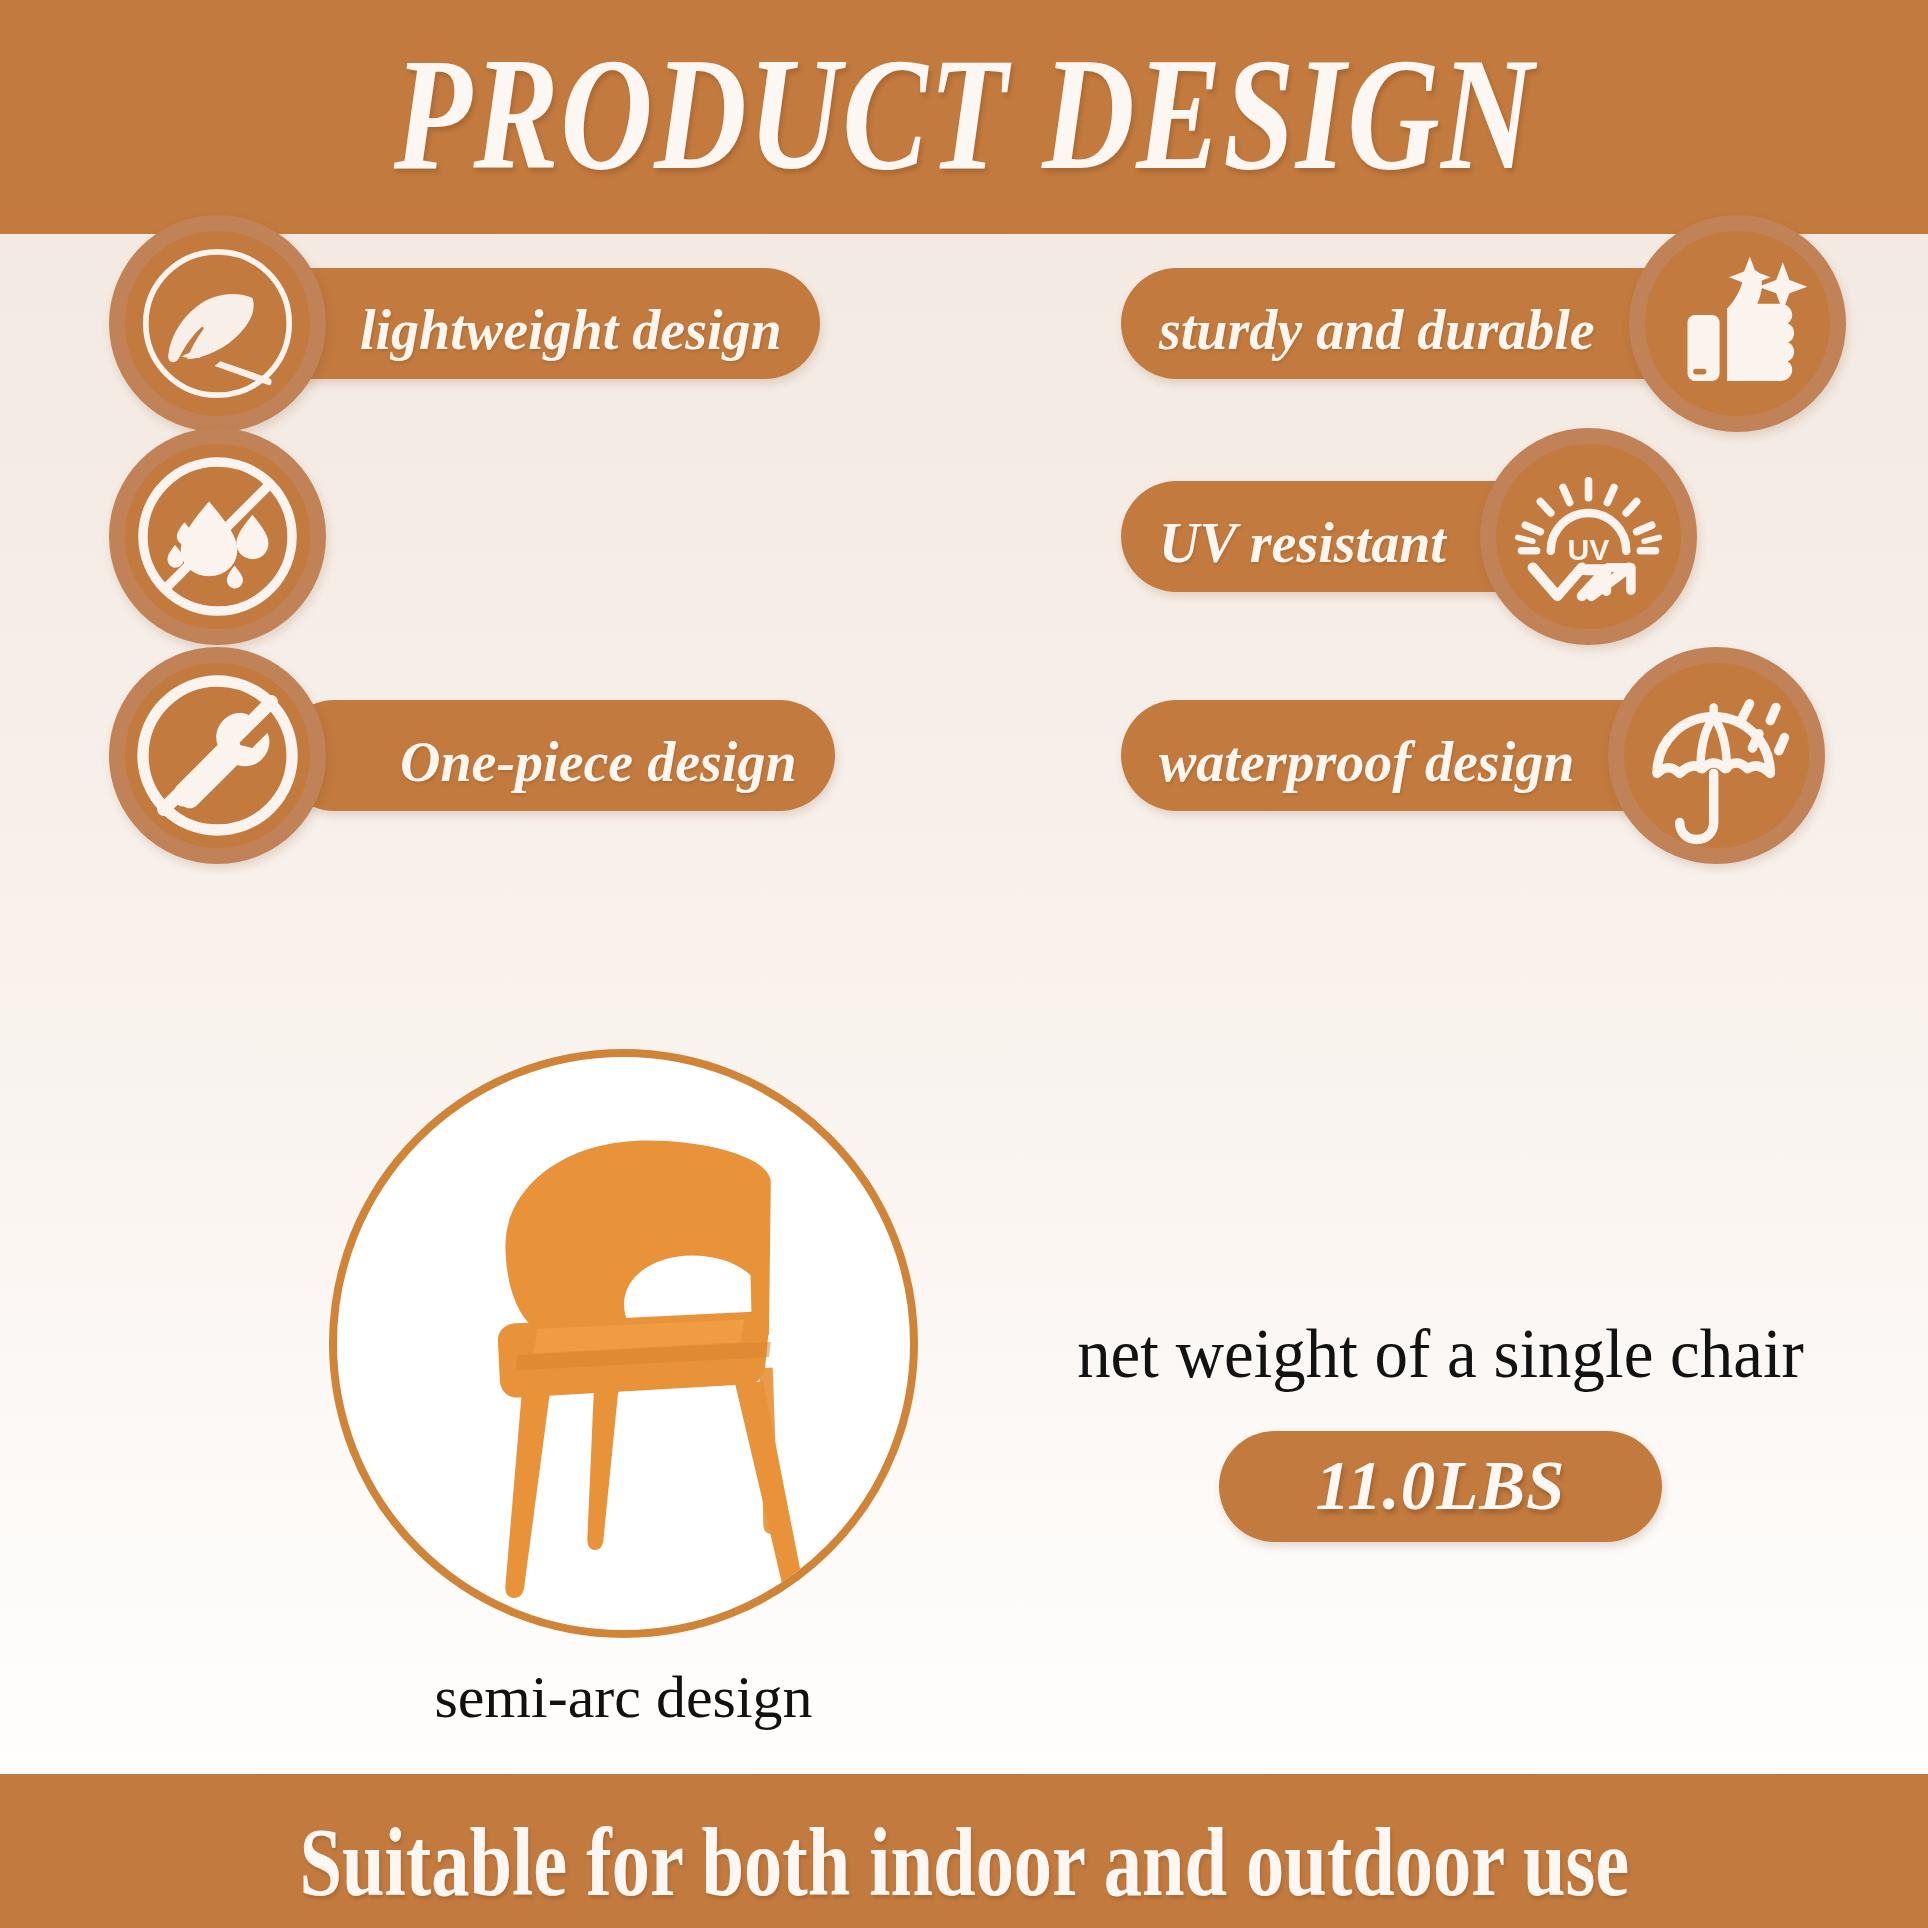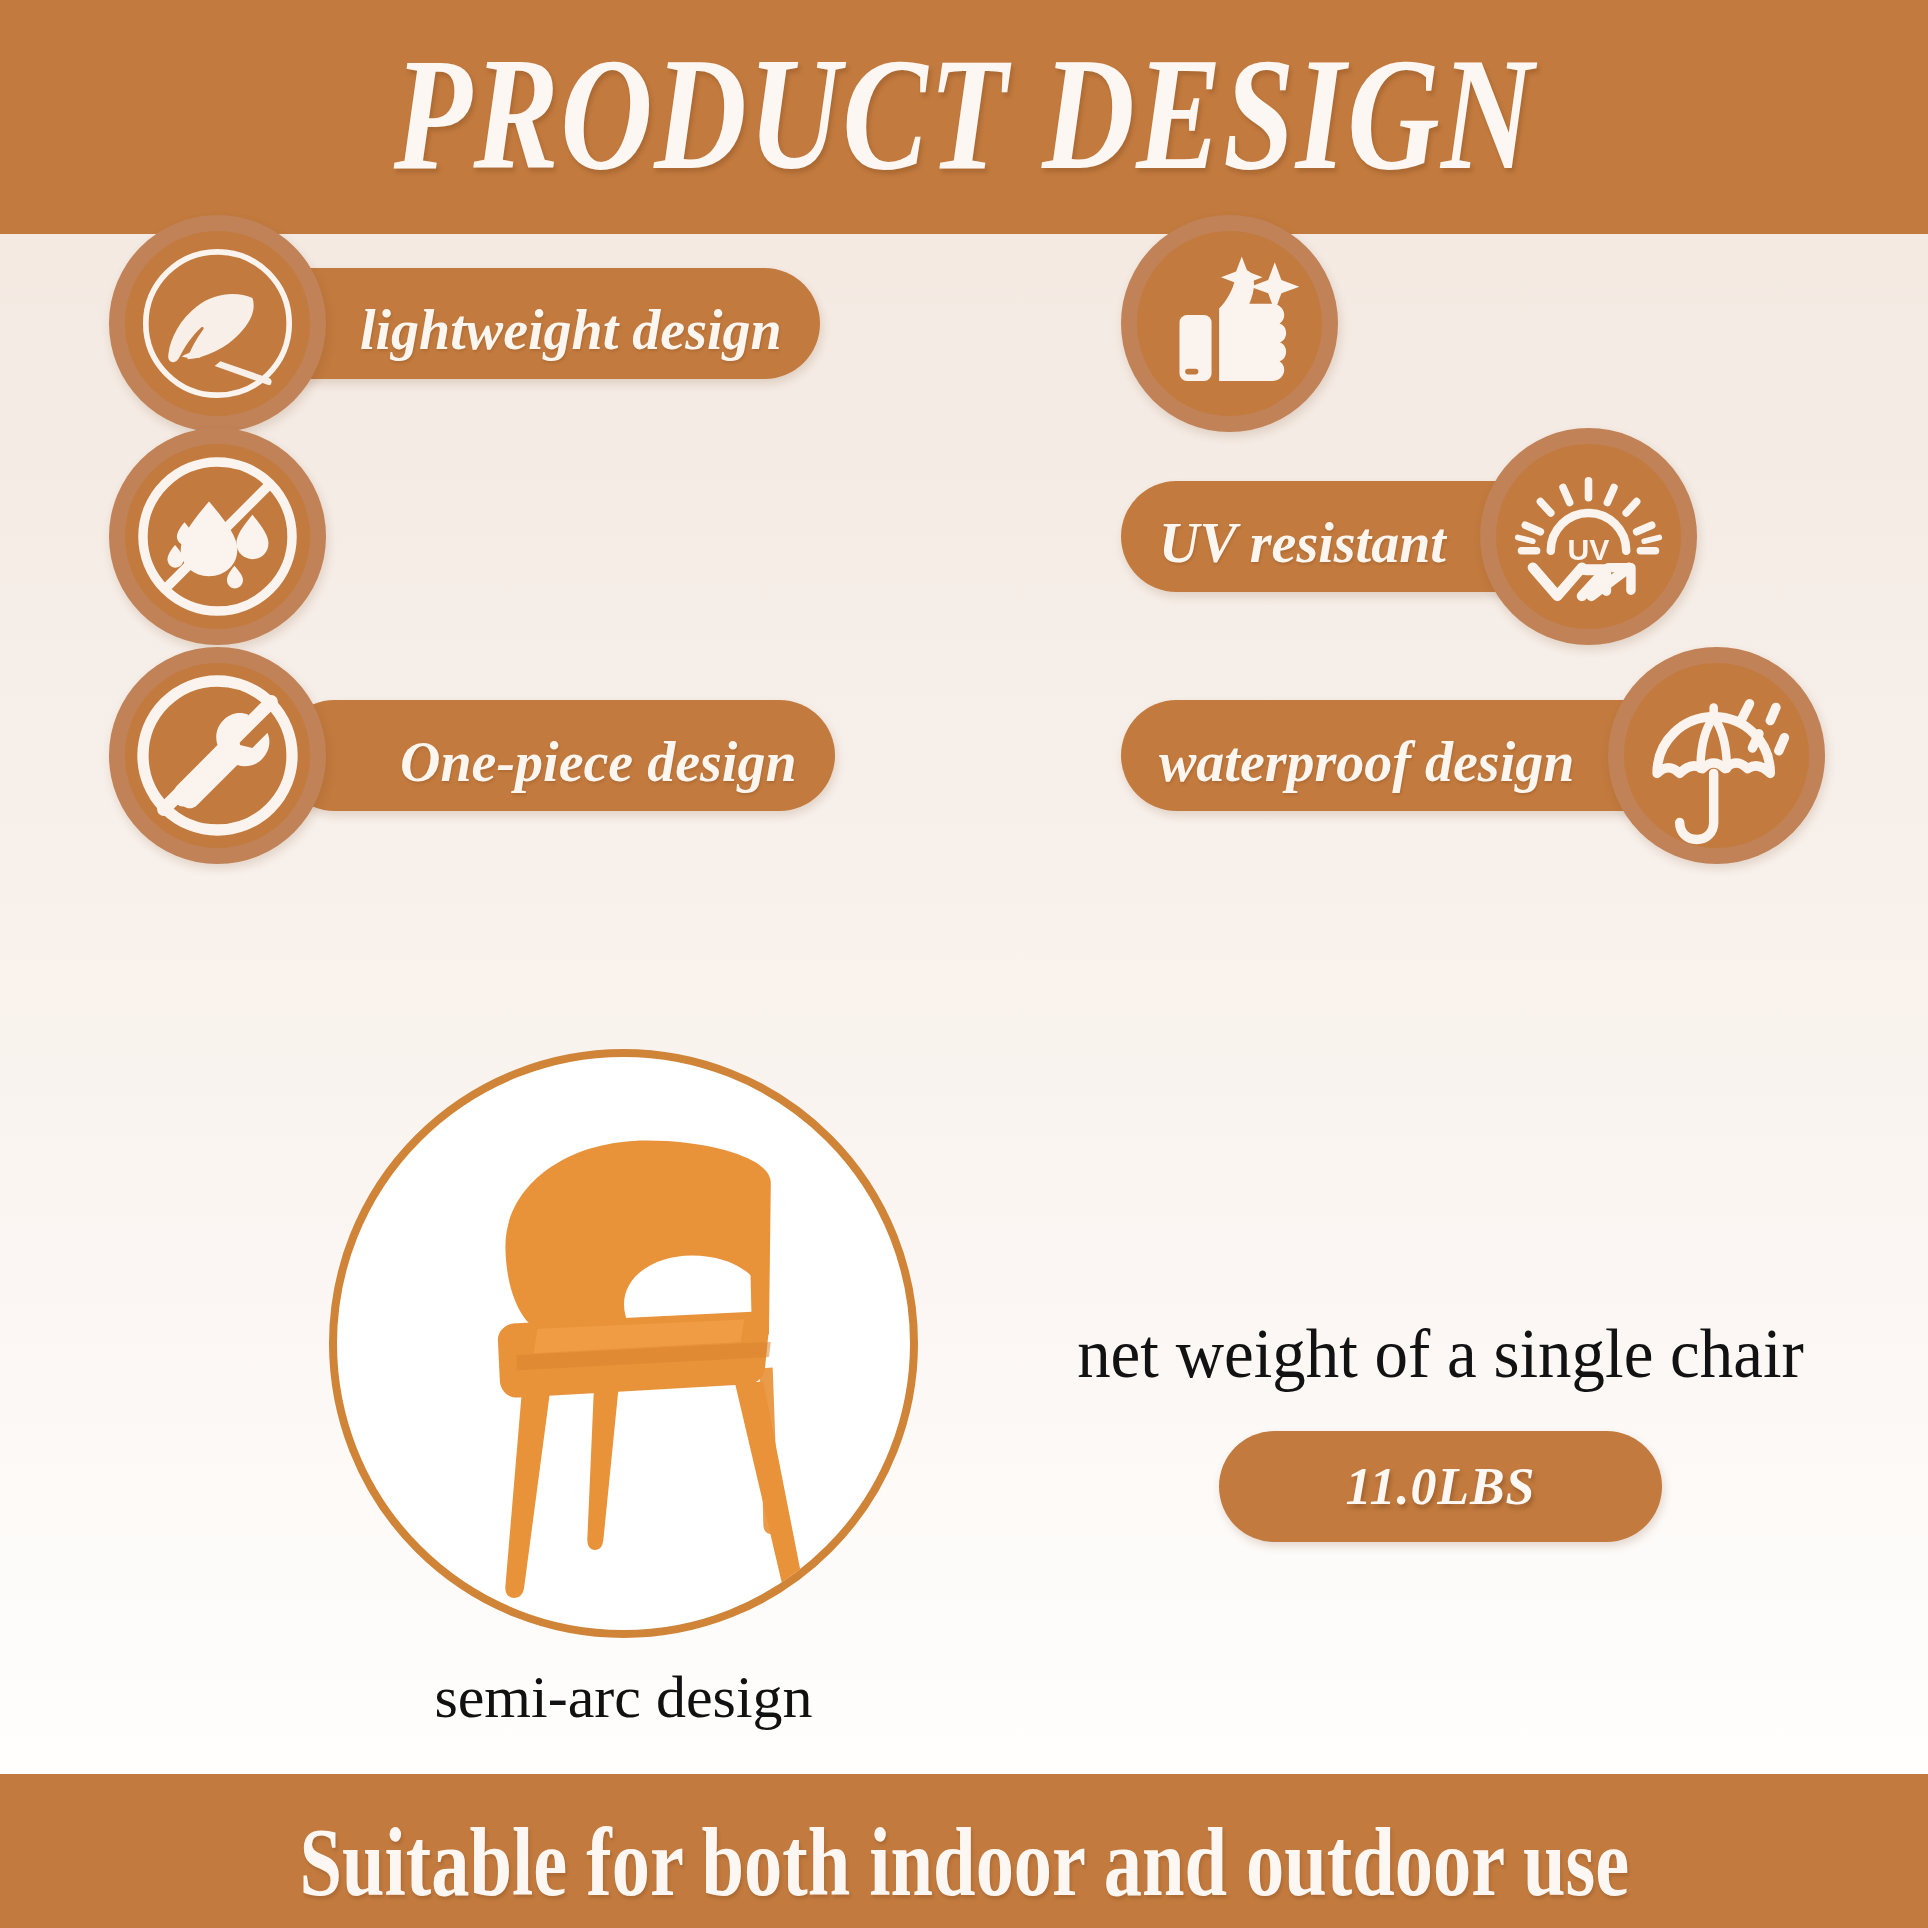--- a/index.html
+++ b/index.html
@@ -149,21 +149,21 @@
     margin:41px auto 0;
     width:443px; height:111px;
     background:#c27a3e;
     border-radius:56px;
     display:flex; align-items:center; justify-content:center;
     box-shadow:1.9px 4.7px 8.5px rgba(120,66,25,0.18);
   }
   #weight-value {
     font-family:"Liberation Serif", serif;
     font-style:italic; font-weight:700;
-    font-size:52px;
+    font-size:69px;
     color:#fdf8f4;
     letter-spacing:0.9px;
     line-height:1;
     text-shadow:1.9px 3.8px 4.7px rgba(100,52,18,0.35);
   }
 </style>
 </head>
 <body>
 
 <div id="page">
@@ -223,20 +223,23 @@
     <div class="icon-circle">
       <svg width="217" height="217" viewBox="0 0 230 230">
         <g fill="#fbf4ee">
           <rect x="62" y="106" width="34" height="70" rx="8"></rect>
           <rect x="68" y="163" width="14" height="6" rx="3" fill="#c27a3e"></rect>
           <path d="M104 176h56c7 0 13-5 13-12 0-4-2-7-5-9 4-1 7-5 7-10s-3-9-7-10c4-1 7-5 7-10s-3-9-7-10c3-2 5-5 5-9 0-7-6-12-13-12h-24c5-12 6-21 4-28-2-6-7-9-12-8-4 1-6 4-7 9-2 12-9 24-17 32v67z"></path>
           <path d="M128 44l6 16 16 6-16 6-6 16-6-16-16-6 16-6z"></path>
           <path d="M163 50l7 19 19 7-19 7-7 19-7-19-19-7 19-7z"></path>
         </g>
       </svg>
+    </div>
+    <div class="pill">
+      <span class="pill-label">sturdy and durable</span>
     </div>
   </div>
 
   <div class="feature right" style="top:428px;">
     <div class="icon-circle">
       <svg width="217" height="217" viewBox="0 0 230 230">
         <g stroke="#fbf4ee" fill="none" stroke-width="8" stroke-linecap="round">
           <path d="M75 130a40 40 0 0 1 80 0" stroke-width="9"></path>
           <line x1="60" y1="130" x2="44" y2="130"></line>
           <line x1="170" y1="130" x2="186" y2="130"></line>

